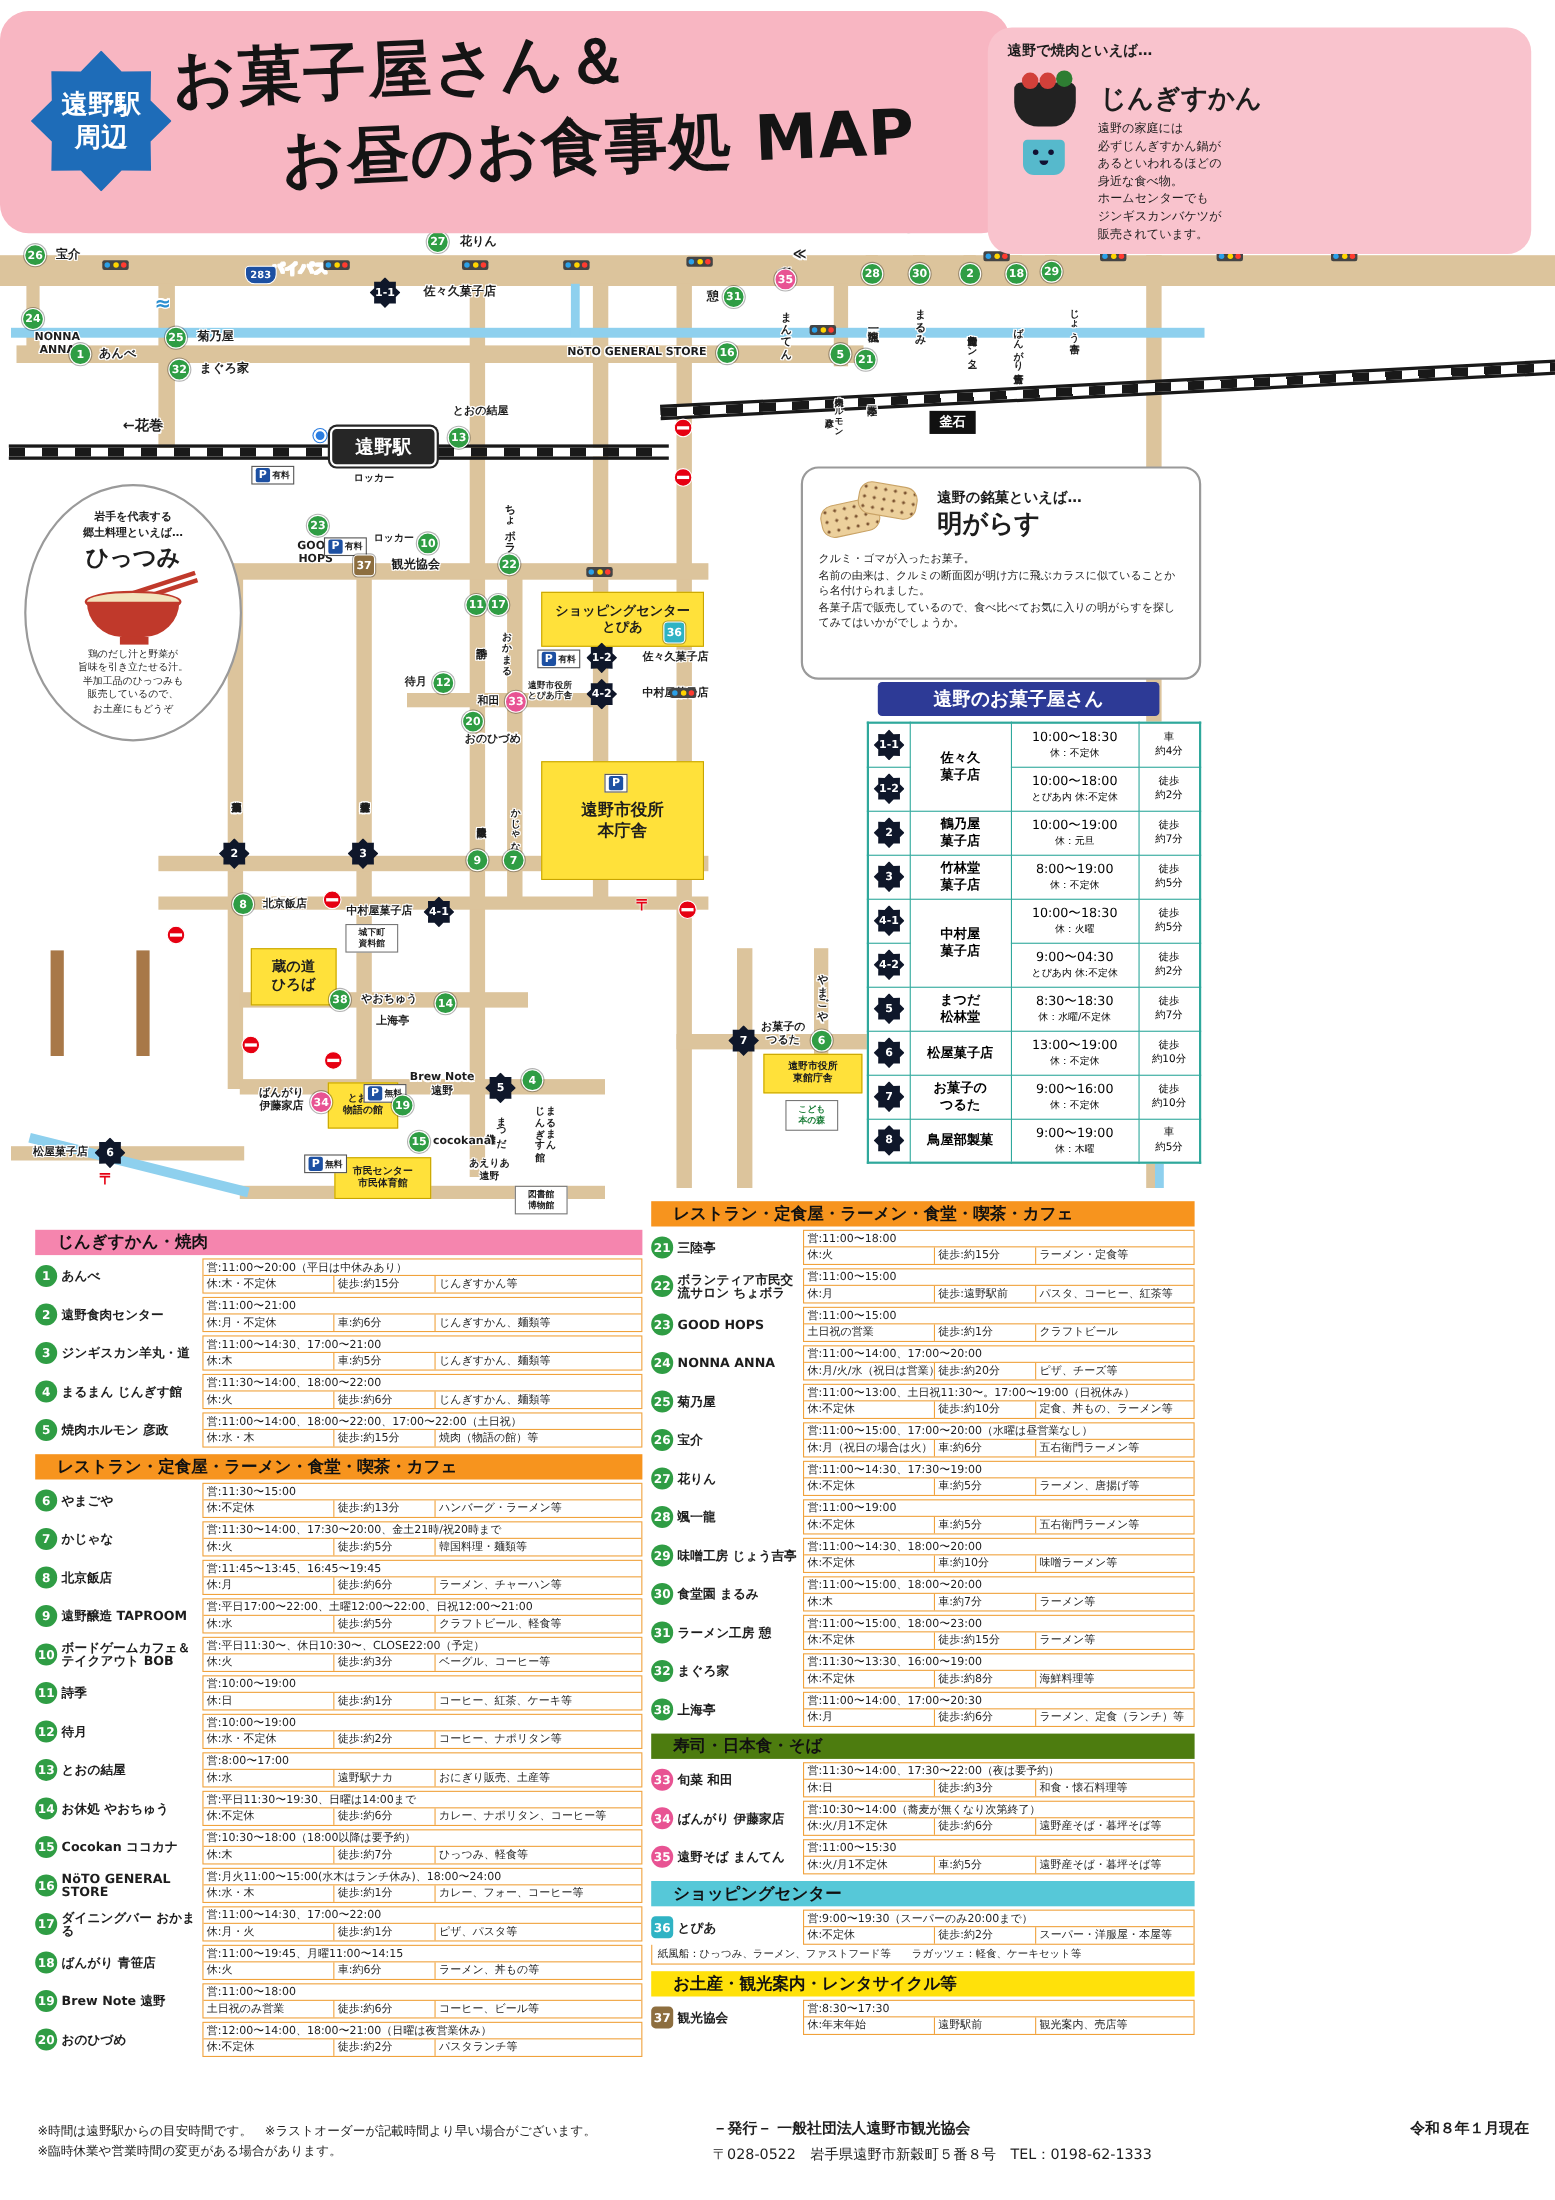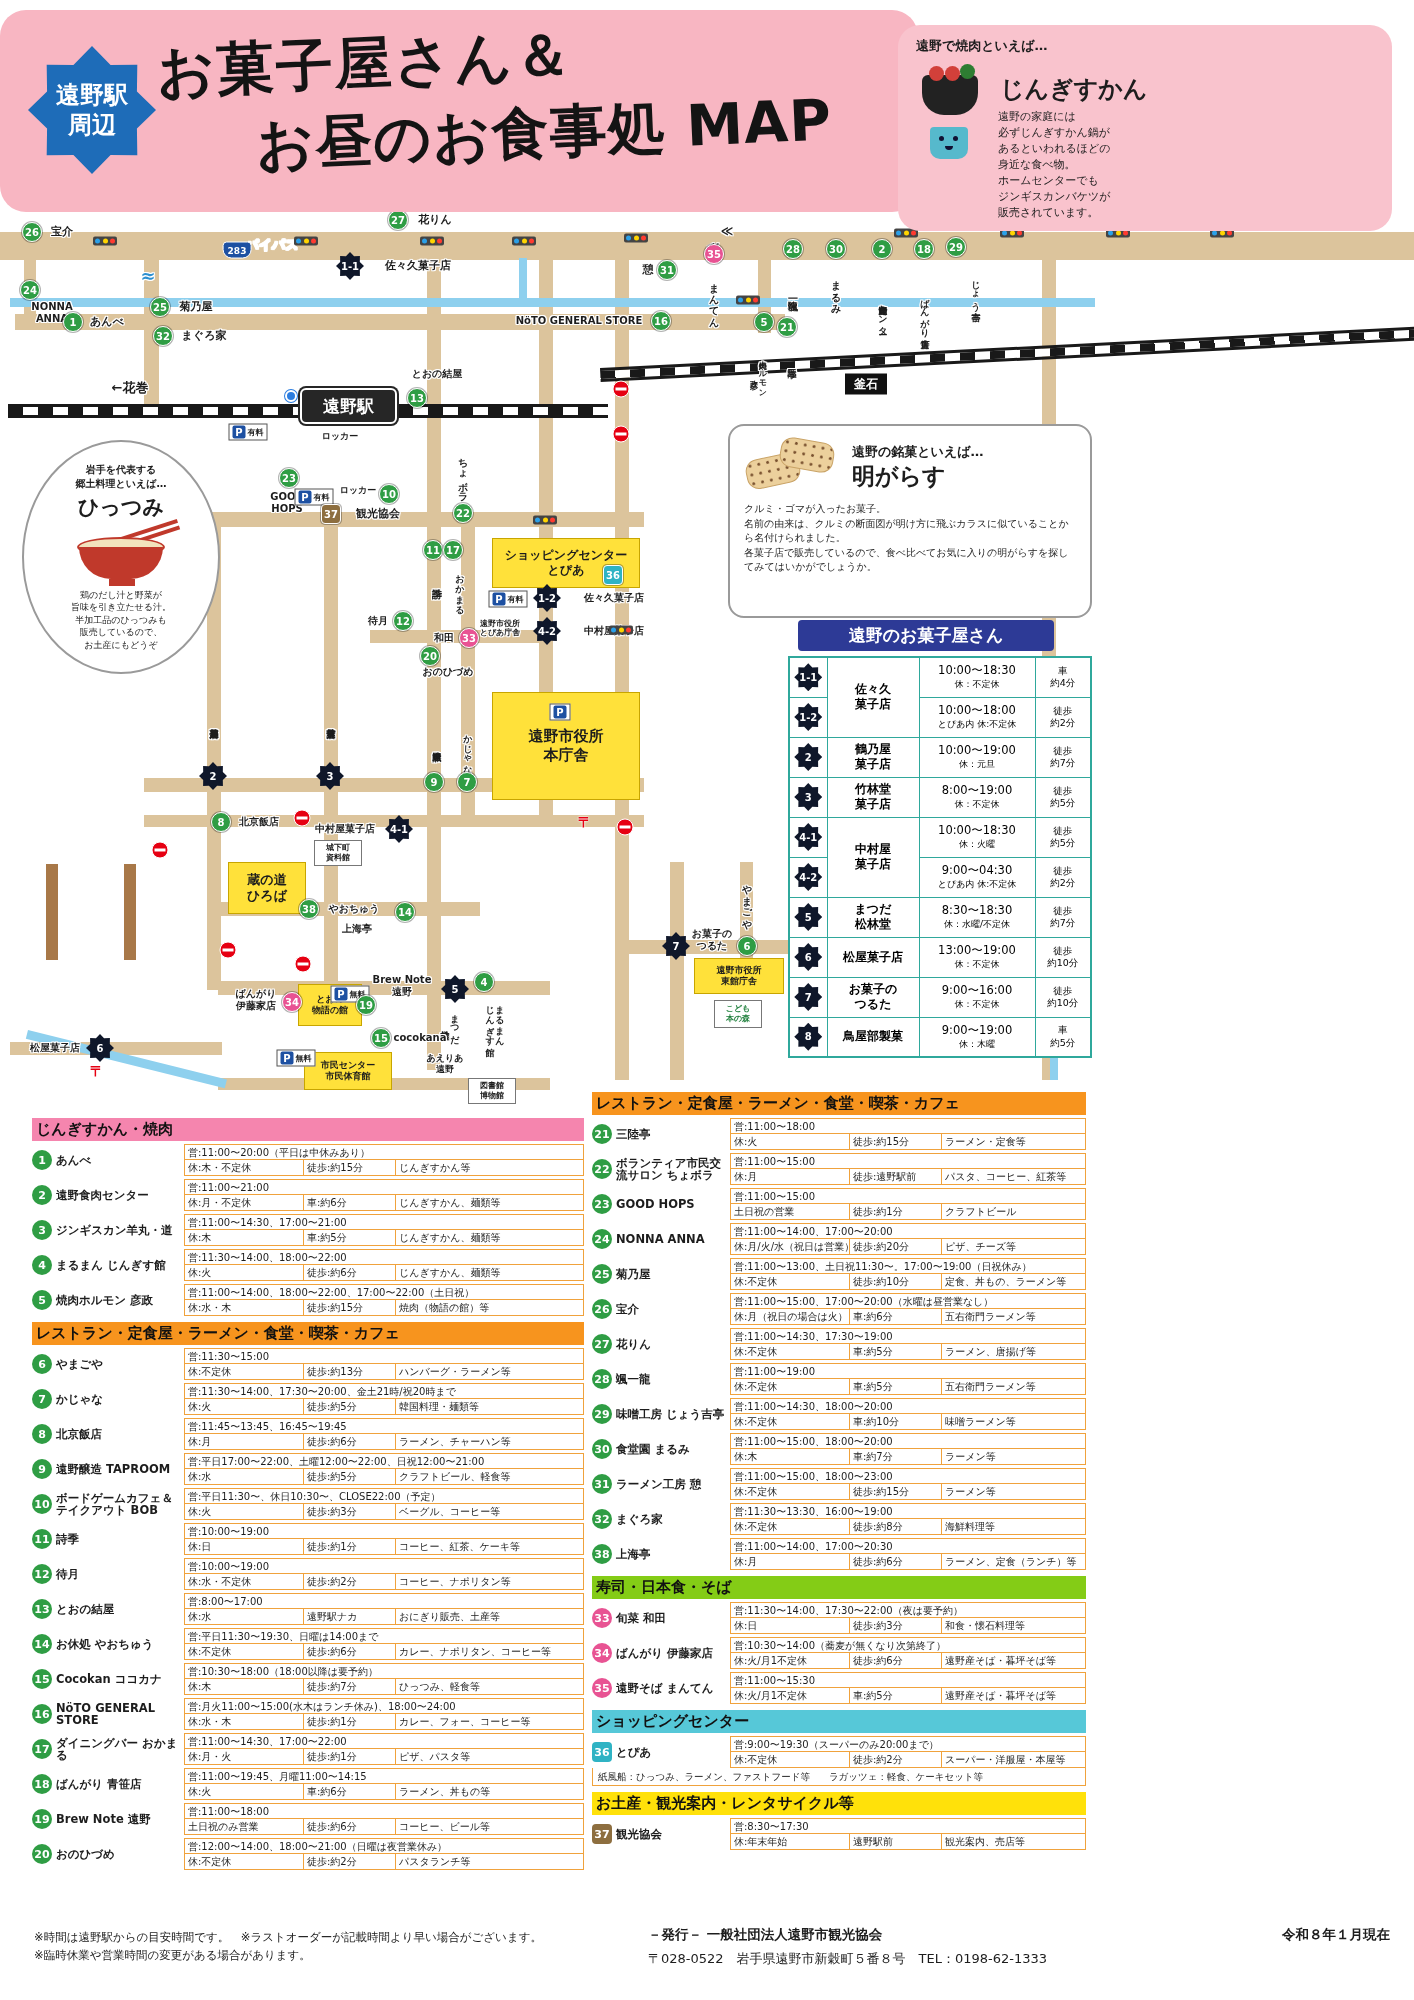--- a/index.html
+++ b/index.html
@@ -92,21 +92,21 @@
 #sweets-table .t-hours{width:116px}
 #sweets-table .t-h1{font-size:11.5px}
 #sweets-table .t-h2{font-size:9px}
 #sweets-table .t-access{width:56px;font-size:9.5px;white-space:pre-line;line-height:1.3}
 #sweets-table tr{height:40px}
 
 
 .list-col{position:absolute;z-index:10;color:#1d1d1d}
 #left-col{left:32px;top:1112px;width:552px}
 #right-col{left:592px;top:1086px;width:494px}
-.sec-header{font-weight:bold;font-size:15px;padding:2px 4px;margin:6px 0 3px;color:#111;display:block}
+.sec-header{font-weight:bold;font-size:15px;padding:2px 20px;margin:6px 0 3px;color:#111;display:block}
 .nmark{display:inline-flex;flex:0 0 20px;width:20px;height:20px;border-radius:50%;background:#2f9d44;color:#fff;font-weight:bold;font-size:11px;align-items:center;justify-content:center}
 .nmark.pink{background:#e85393}
 .nmark.teal{background:#2fb3c4;border-radius:4px}
 .nmark.brown{background:#8d6e3f;border-radius:4px}
 .entry{display:flex;align-items:stretch;margin-bottom:3px}
 .entry-left{flex:0 0 152px;display:flex;align-items:center;gap:4px}
 #right-col .entry-left{flex:0 0 138px}
 .entry-name{font-size:11.5px;font-weight:bold;line-height:1.05}
 .entry-box{flex:1;border:1.5px solid #f0a23c;background:#fff;display:flex;flex-direction:column;font-size:10px}
 .entry-l1{padding:0 3px;border-bottom:1px solid #f0a23c;line-height:15px;height:15px;white-space:nowrap;overflow:hidden}
@@ -1035,21 +1035,21 @@
         </div>
         <div class="entry-box">
           <div class="entry-l1">営:11:00〜14:00、17:00〜20:30</div>
           <div class="entry-l2">
             <span class="c0">休:月</span>
             <span class="c1">徒歩:約6分</span>
             <span class="c2">ラーメン、定食（ランチ）等</span>
           </div>
         </div>
       </div>
-      <div class="sec-header" style="background: #84cc16;">寿司・日本食・そば</div>
+      <div class="sec-header" style="background: #4d7c0f;">寿司・日本食・そば</div>
       <div class="entry">
         <div class="entry-left">
           <span class="nmark pink">33</span>
           <span class="entry-name">旬菜 和田</span>
         </div>
         <div class="entry-box">
           <div class="entry-l1">営:11:30〜14:00、17:30〜22:00（夜は要予約）</div>
           <div class="entry-l2">
             <span class="c0">休:日</span>
             <span class="c1">徒歩:約3分</span>

